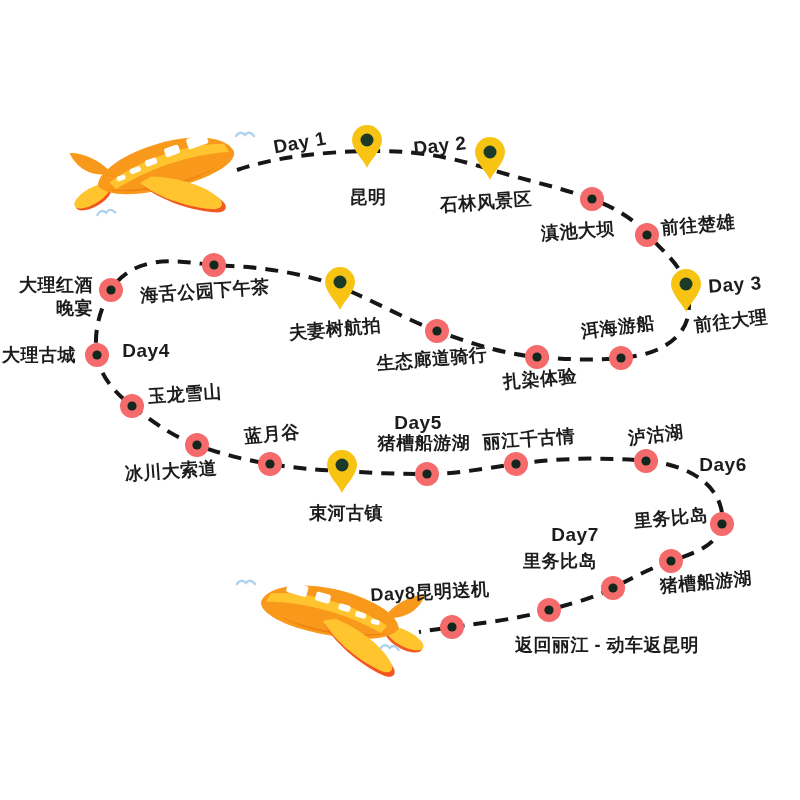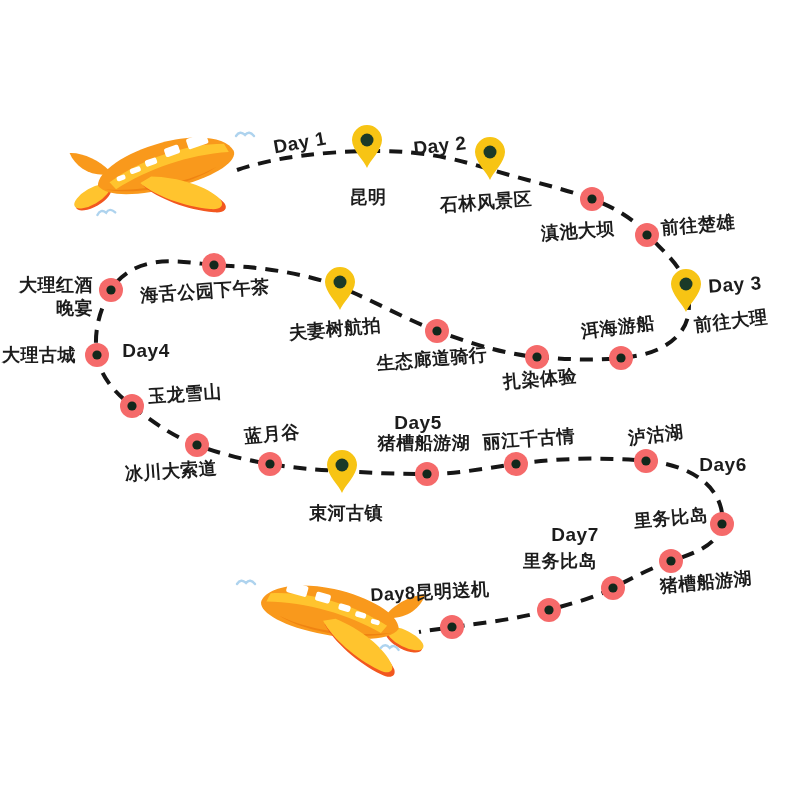--- a/index.html
+++ b/index.html
@@ -211,15 +211,16 @@
   <div class="label" style="left:346px;top:503px">束河古镇</div>
   <div class="label day" style="left:418px;top:412px">Day5</div>
   <div class="label" style="left:424px;top:433px">猪槽船游湖</div>
   <div class="label" style="left:529px;top:429px;--r:-4deg">丽江千古情</div>
   <div class="label" style="left:656px;top:425px;--r:-7deg">泸沽湖</div>
   <div class="label day" style="left:723px;top:454px">Day6</div>
   <div class="label" style="left:671px;top:508px;--r:-5deg">里务比岛</div>
   <div class="label" style="left:706px;top:572px;--r:-5deg">猪槽船游湖</div>
   <div class="label day" style="left:575px;top:524px">Day7</div>
   <div class="label" style="left:560px;top:551px">里务比岛</div>
+  <div class="label" style="left:607px;top:635px">返回丽江 - 动车返昆明</div>
   <div class="label" style="left:430px;top:582px;--r:-3deg">Day8昆明送机</div>
 
 </div>
 
 </body></html>

